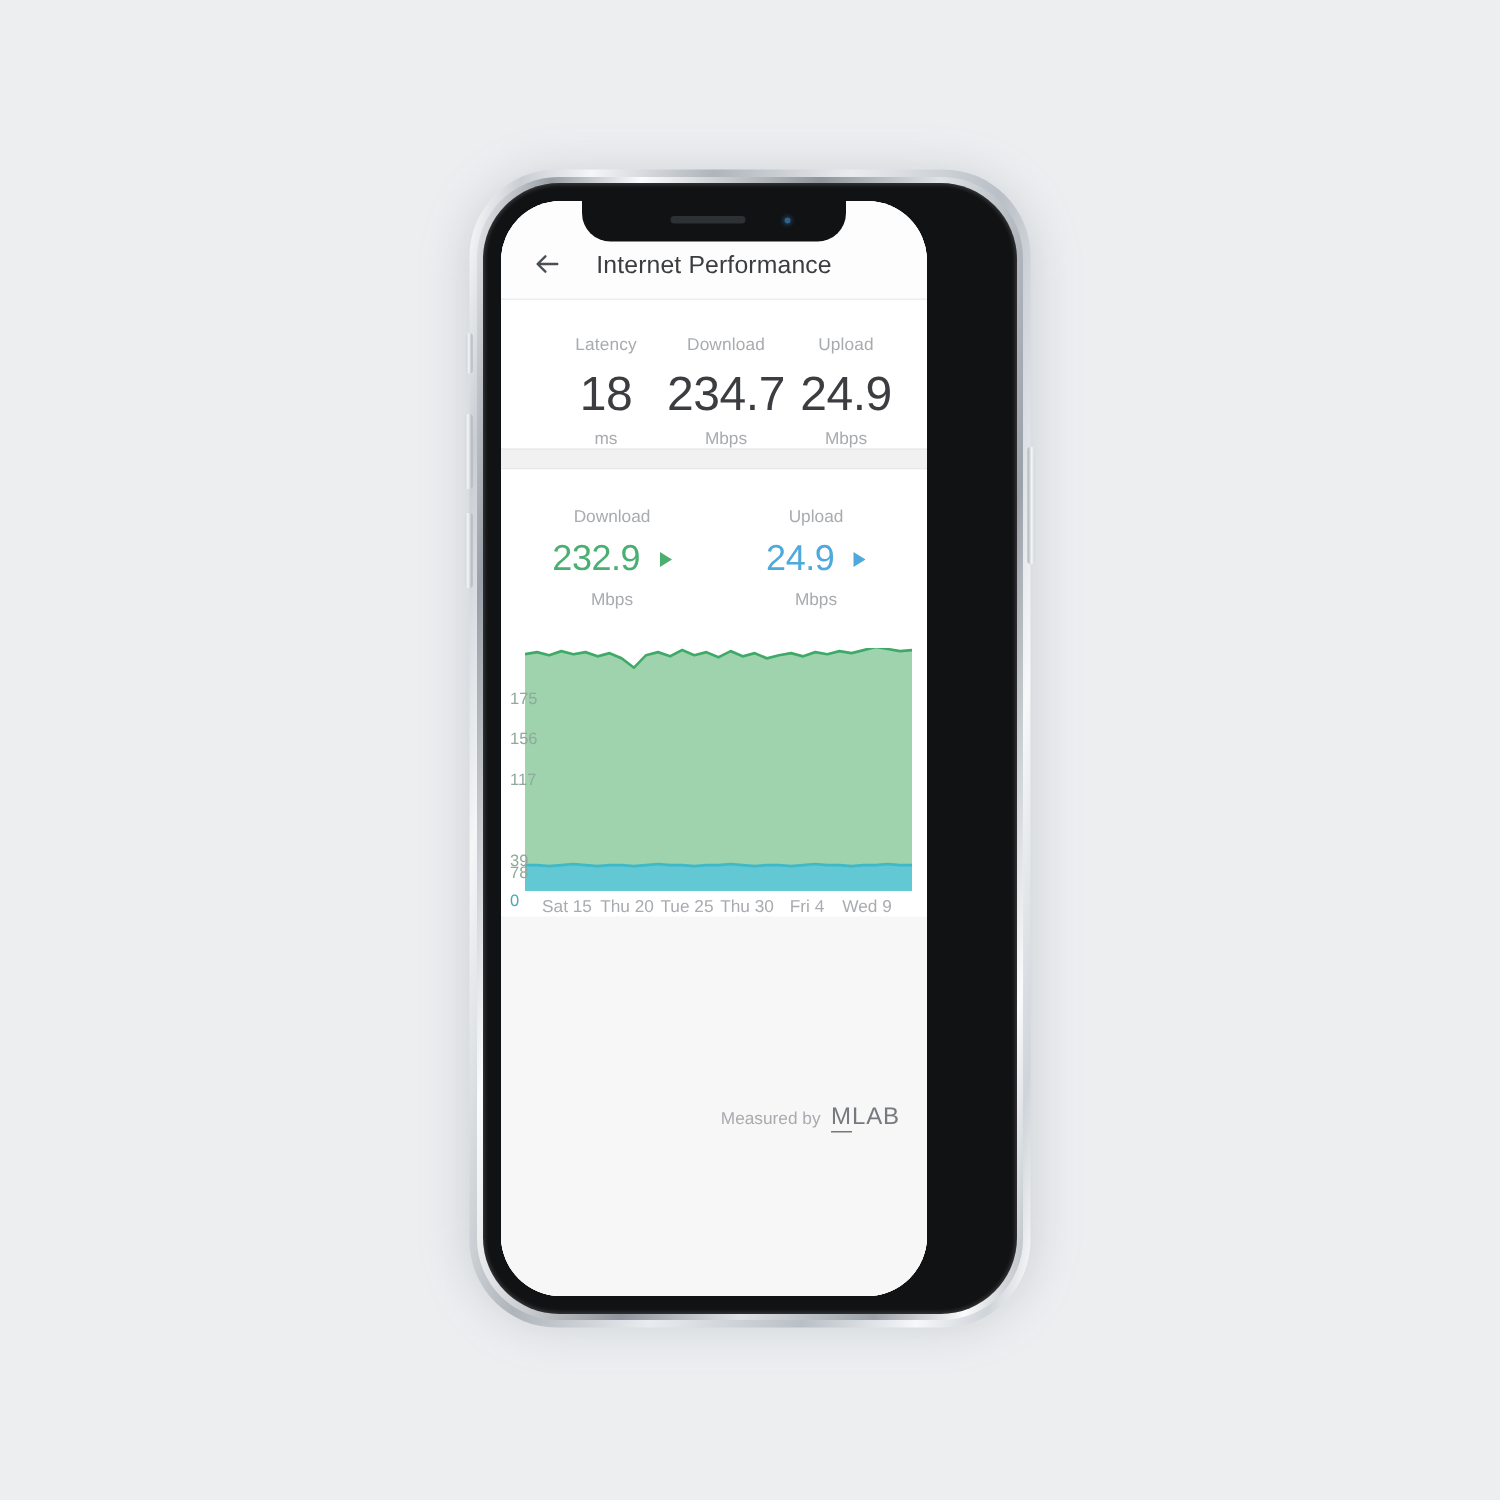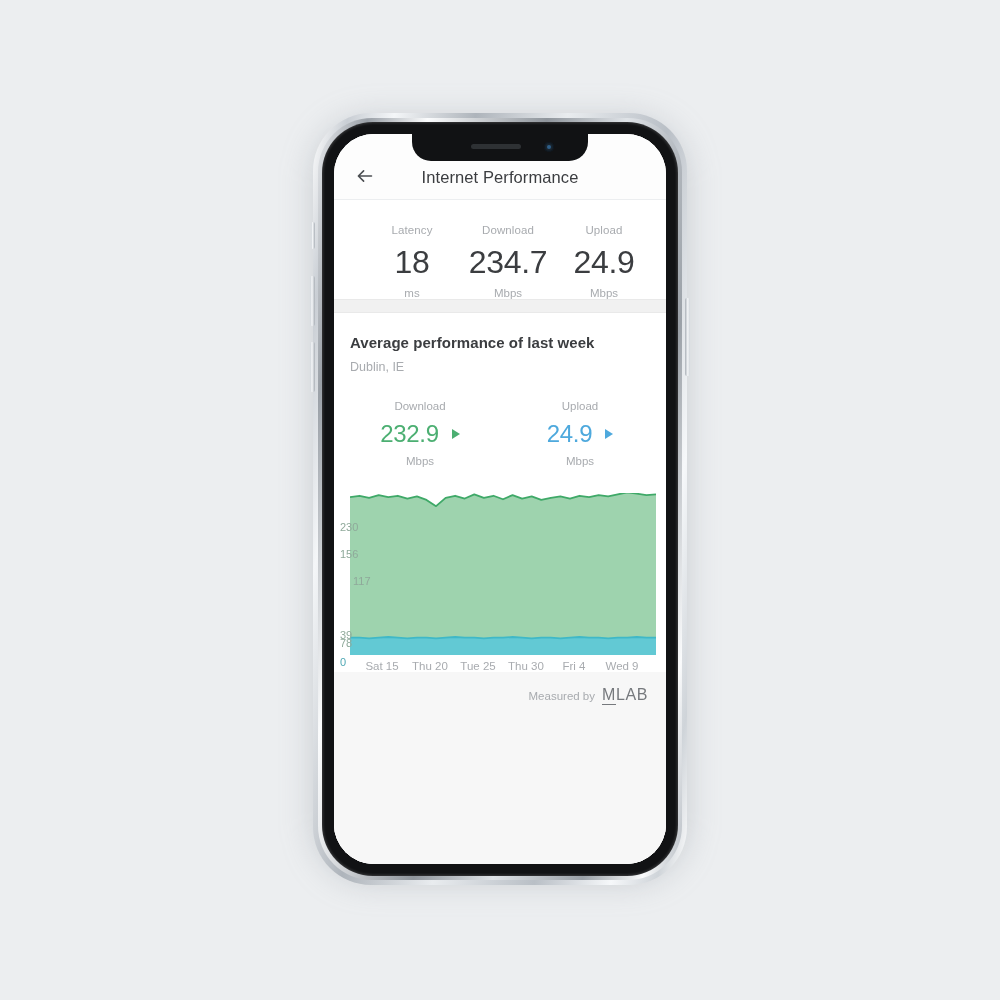--- a/index.html
+++ b/index.html
@@ -39,21 +39,21 @@
     position: absolute;
     left: 322px; top: 122px;
     width: 356px; height: 754px;
     border-radius: 51px;
     background: #111214;
     box-shadow: inset 0 0 3px 1px rgba(255,255,255,0.18);
   }
   .phone-screen {
     position: absolute;
     left: 334px; top: 134px;
-    width: 332px; height: 730px;
+    width: 284px; height: 730px;
     border-radius: 40px;
     background: #ffffff;
     overflow: hidden;
   }
   .notch {
     position: absolute;
     left: 50%; transform: translateX(-50%);
     top: 0;
     width: 176px; height: 27px;
     background: #111214;
@@ -167,21 +167,21 @@
 
   .chart-wrap { position: relative; margin-top: 26px; padding: 0 10px 0 16px; flex: 0 0 auto; }
   .chart-box { position: relative; width: 100%; height: 162px; }
   .chart-box svg { display: block; width: 100%; height: 100%; }
   .ylabels { position: absolute; left: 6px; top: 0; height: 162px; width: 40px; pointer-events: none; }
   .ylabel { position: absolute; font-size: 11px; color: #8fa99a; }
   .ylabel.zero { color: #4fa8b4; }
   .xlabels { display: flex; padding: 5px 10px 0 8px; }
   .xlabel { flex: 1; text-align: center; font-size: 11.5px; color: #a8abaf; }
 
-  .footer { flex: 1 1 auto; display: flex; align-items: flex-start; justify-content: flex-end;
+  .footer { flex: 1 1 auto; display: flex; align-items: center; justify-content: flex-end;
             padding: 14px 18px 0 0; background: #f7f7f7; }
   .measured { font-size: 11.5px; color: #a8abaf; display:flex; align-items:baseline; gap:7px; }
   .mlab { font-size: 16px; color: #76797d; letter-spacing: .6px; }
   .mlab .m { border-bottom: 1.6px solid #76797d; padding-bottom: 1px; }
 </style>
 </head>
 <body>
 
 <div id="stage">
 
@@ -231,24 +231,20 @@
             <div class="stat-unit">Mbps</div>
           </div>
         </div>
 
       </div>
 
       <div class="divider-band"></div>
 
       <div class="card avg-card">
 
-        <div class="avg-head">
-          <div class="avg-title">Average performance of last week</div>
-          <div class="avg-sub">Dublin, IE</div>
-        </div>
 
         <div class="avg-stats">
           <div class="avg-stat">
             <div class="avg-stat-label">Download</div>
             <div class="avg-stat-valrow">
               <div class="avg-stat-value dl">232.9</div>
               <div class="tri dl"></div>
             </div>
             <div class="avg-stat-unit">Mbps</div>
           </div>
@@ -280,23 +276,23 @@
                 <path d="M0.00,4.15 L9.38,2.77 L18.75,4.85 L28.13,2.08 L37.50,4.15 L46.88,2.77 L56.25,5.54 L65.63,3.46 L75.00,6.92 L84.38,13.15 L93.75,4.85 L103.13,2.77 L112.50,5.54 L121.88,1.38 L131.25,4.85 L140.63,2.77 L150.00,6.23 L159.38,2.08 L168.75,5.54 L178.13,3.46 L187.50,6.92 L196.88,4.85 L206.25,3.46 L215.63,5.54 L225.00,2.77 L234.38,4.15 L243.75,2.08 L253.13,3.46 L262.50,1.38 L271.88,-0.69 L281.25,0.69 L290.63,2.08 L300.00,1.38 L300,162 L0,162 Z" fill="#9ed3ae"></path>
                 <path d="M0.00,4.15 L9.38,2.77 L18.75,4.85 L28.13,2.08 L37.50,4.15 L46.88,2.77 L56.25,5.54 L65.63,3.46 L75.00,6.92 L84.38,13.15 L93.75,4.85 L103.13,2.77 L112.50,5.54 L121.88,1.38 L131.25,4.85 L140.63,2.77 L150.00,6.23 L159.38,2.08 L168.75,5.54 L178.13,3.46 L187.50,6.92 L196.88,4.85 L206.25,3.46 L215.63,5.54 L225.00,2.77 L234.38,4.15 L243.75,2.08 L253.13,3.46 L262.50,1.38 L271.88,-0.69 L281.25,0.69 L290.63,2.08 L300.00,1.38" fill="none" stroke="#3fa968" stroke-width="1.8" stroke-linejoin="round"></path>
                 <path d="M0.00,144.69 L9.38,144.69 L18.75,145.38 L28.13,144.69 L37.50,144.00 L46.88,144.69 L56.25,145.38 L65.63,144.69 L75.00,144.69 L84.38,145.38 L93.75,144.69 L103.13,144.00 L112.50,144.69 L121.88,144.69 L131.25,145.38 L140.63,144.69 L150.00,144.69 L159.38,144.00 L168.75,144.69 L178.13,145.38 L187.50,144.69 L196.88,144.69 L206.25,145.38 L215.63,144.69 L225.00,144.00 L234.38,144.69 L243.75,144.69 L253.13,145.38 L262.50,144.69 L271.88,144.69 L281.25,144.00 L290.63,144.69 L300.00,144.69 L300,162 L0,162 Z" fill="#62c9d4"></path>
                 <path d="M0.00,144.69 L9.38,144.69 L18.75,145.38 L28.13,144.69 L37.50,144.00 L46.88,144.69 L56.25,145.38 L65.63,144.69 L75.00,144.69 L84.38,145.38 L93.75,144.69 L103.13,144.00 L112.50,144.69 L121.88,144.69 L131.25,145.38 L140.63,144.69 L150.00,144.69 L159.38,144.00 L168.75,144.69 L178.13,145.38 L187.50,144.69 L196.88,144.69 L206.25,145.38 L215.63,144.69 L225.00,144.00 L234.38,144.69 L243.75,144.69 L253.13,145.38 L262.50,144.69 L271.88,144.69 L281.25,144.00 L290.63,144.69 L300.00,144.69" fill="none" stroke="#3fb8c7" stroke-width="1.8" stroke-linejoin="round"></path>
               </svg>
           </div>
           <div class="ylabels" id="ylabels">
               <div class="ylabel zero" style="top: 163px;">0</div>
               <div class="ylabel" style="top: 136px;">39</div>
               <div class="ylabel" style="top: 109px; margin-top: 35px;">78</div>
-              <div class="ylabel" style="top: 82px; margin-left: 13px;">117</div>
+              <div class="ylabel" style="top: 82px;">117</div>
               <div class="ylabel" style="top: 55px;">156</div>
-              <div class="ylabel" style="top: 28px;">230</div>
+              <div class="ylabel" style="top: 28px;">175</div>
             </div>
           <div class="xlabels" id="xlabels">
               <div class="xlabel">Sat 15</div>
               <div class="xlabel">Thu 20</div>
               <div class="xlabel">Tue 25</div>
               <div class="xlabel">Thu 30</div>
               <div class="xlabel">Fri 4</div>
               <div class="xlabel">Wed 9</div>
             </div>
         </div>

